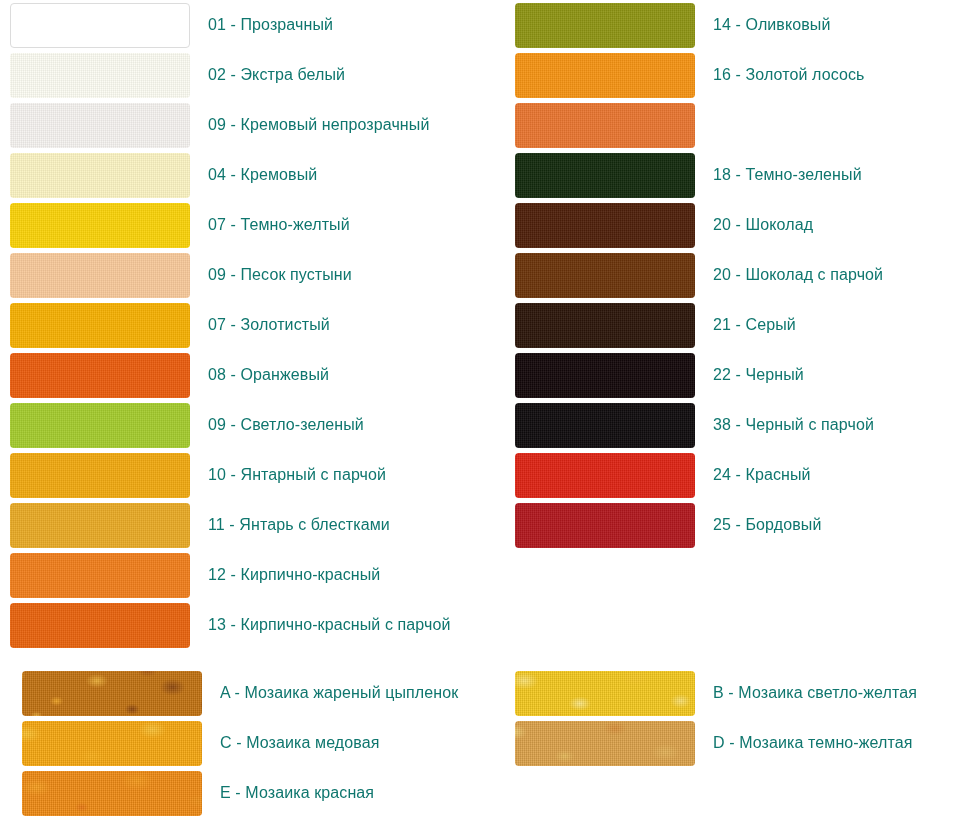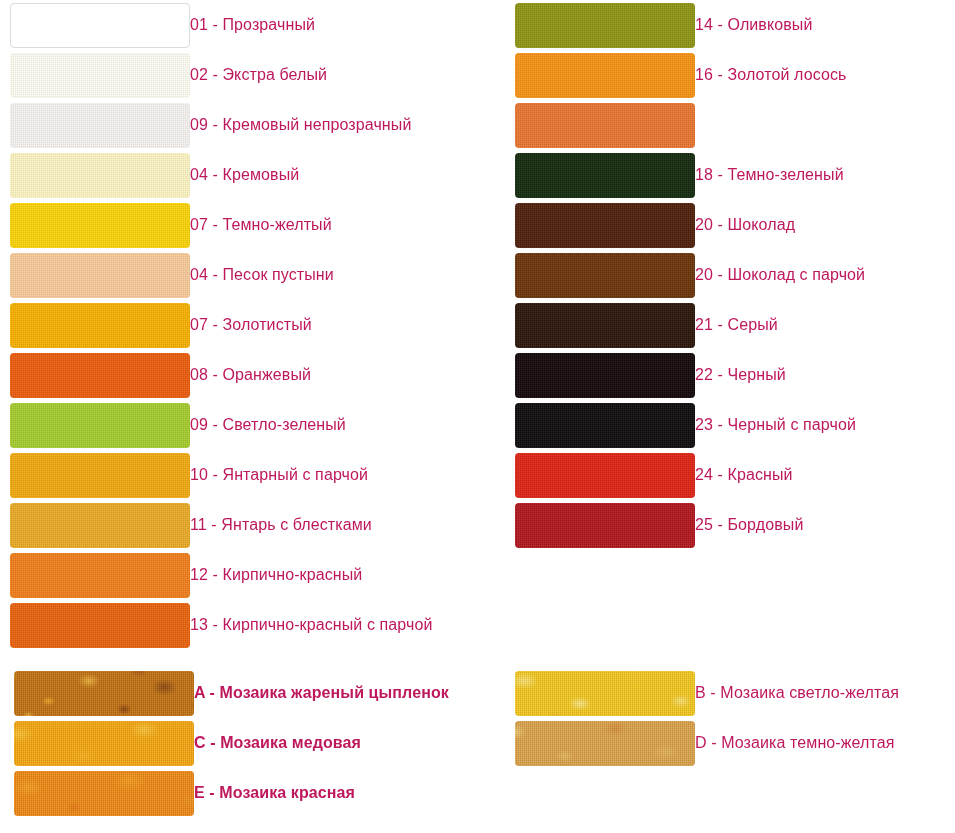--- a/index.html
+++ b/index.html
@@ -21,21 +21,21 @@
     width: 955px;
     height: 833px;
   }
 
   
   .block {
     position: absolute;
   }
   #numbered-left  { left: 0px;   top: 0px; }
   #numbered-right { left: 505px; top: 0px; }
-  #mosaic-left    { left: 4px;   top: 668px; font-weight: bold; }
+  #mosaic-left    { left: 12px;   top: 668px; }
   #mosaic-right   { left: 505px; top: 668px; }
 
   .swatch-row {
     display: flex;
     align-items: center;
     height: 50px;
   }
 
   .swatch {
     width: 180px;
@@ -55,22 +55,23 @@
       repeating-linear-gradient(90deg, rgba(255,255,255,0.055) 0px, rgba(255,255,255,0.055) 1px, rgba(0,0,0,0.045) 1px, rgba(0,0,0,0.045) 2px),
       repeating-linear-gradient(0deg, rgba(255,255,255,0.045) 0px, rgba(255,255,255,0.045) 1px, rgba(0,0,0,0.035) 1px, rgba(0,0,0,0.035) 2px);
     pointer-events: none;
   }
   .swatch.bordered {
     border: 1px solid #dcdcdc;
   }
   .swatch.bordered.fabric::after { display: none; }
 
   .swatch-label {
+    margin-left: 18px;
     font-size: 16px;
-    color: #be185d;
+    color: #0f766e;
     white-space: nowrap;
     line-height: 1.2;
     letter-spacing: 0.1px;
   }
 
   
   .swatch.mosaic::before {
     content: "";
     position: absolute;
     inset: -20%;
@@ -150,21 +151,21 @@
       <div class="swatch-row">
         <div class="swatch fabric" style="background: rgb(251, 243, 194);"></div>
         <div class="swatch-label">04 - Кремовый</div>
       </div>
       <div class="swatch-row">
         <div class="swatch fabric" style="background: rgb(250, 210, 7);"></div>
         <div class="swatch-label">07 - Темно-желтый</div>
       </div>
       <div class="swatch-row">
         <div class="swatch fabric" style="background: rgb(248, 201, 154);"></div>
-        <div class="swatch-label">04 - Песок пустыни</div>
+        <div class="swatch-label">09 - Песок пустыни</div>
       </div>
       <div class="swatch-row">
         <div class="swatch fabric" style="background: rgb(246, 176, 0);"></div>
         <div class="swatch-label">07 - Золотистый</div>
       </div>
       <div class="swatch-row">
         <div class="swatch fabric" style="background: rgb(234, 91, 12);"></div>
         <div class="swatch-label">08 - Оранжевый</div>
       </div>
       <div class="swatch-row">
@@ -215,21 +216,21 @@
       <div class="swatch-row">
         <div class="swatch fabric" style="background: rgb(42, 20, 8);"></div>
         <div class="swatch-label">21 - Серый</div>
       </div>
       <div class="swatch-row">
         <div class="swatch fabric" style="background: rgb(18, 6, 8);"></div>
         <div class="swatch-label">22 - Черный</div>
       </div>
       <div class="swatch-row">
         <div class="swatch fabric" style="background: rgb(14, 10, 12);"></div>
-        <div class="swatch-label">23 - Черный с парчой</div>
+        <div class="swatch-label">38 - Черный с парчой</div>
       </div>
       <div class="swatch-row">
         <div class="swatch fabric" style="background: rgb(221, 34, 19);"></div>
         <div class="swatch-label">24 - Красный</div>
       </div>
       <div class="swatch-row">
         <div class="swatch fabric" style="background: rgb(176, 22, 28);"></div>
         <div class="swatch-label">25 - Бордовый</div>
       </div>
     </div>

